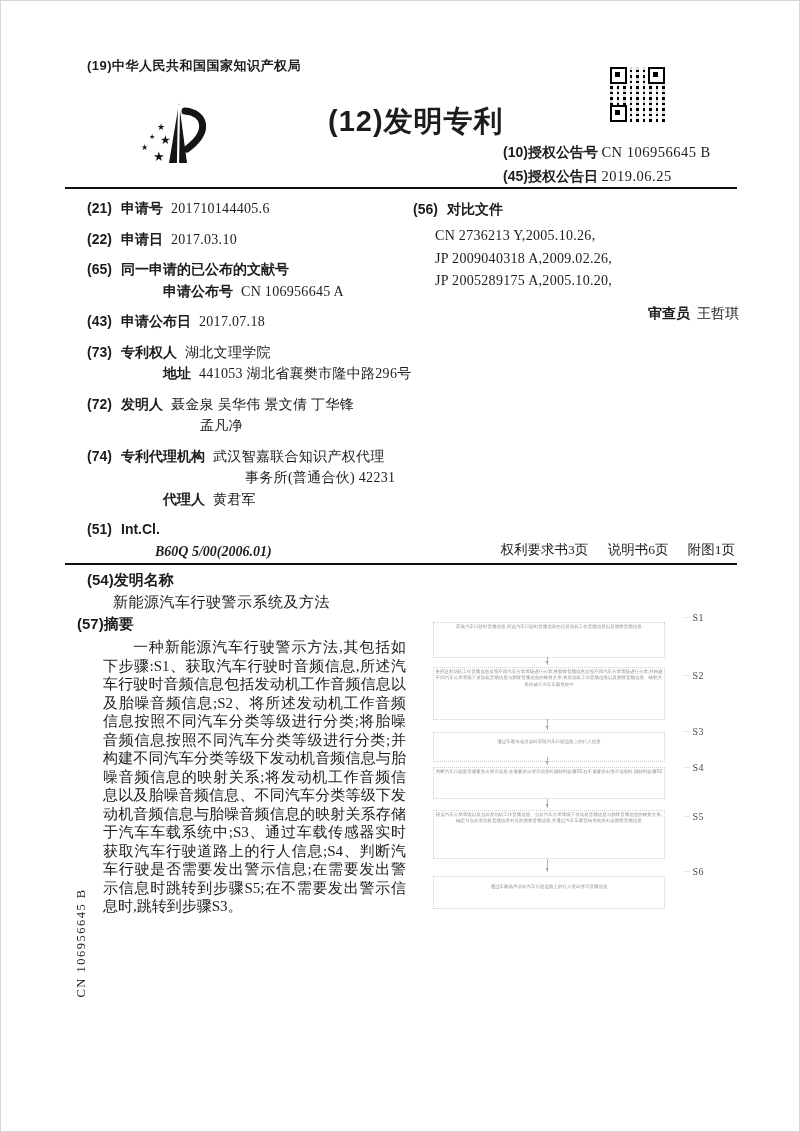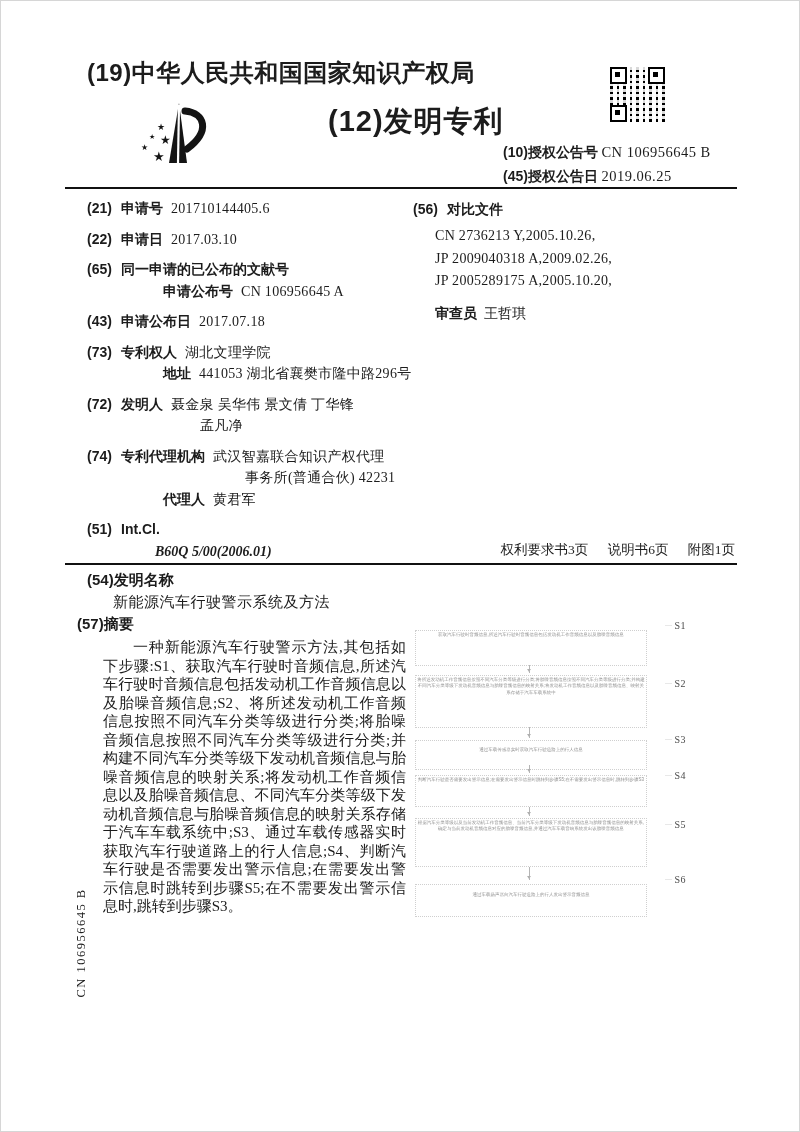--- a/index.html
+++ b/index.html
@@ -3,21 +3,21 @@
 <meta charset="utf-8">
 <style>
   html,body{margin:0;padding:0;background:#fff;}
   .page{position:relative;width:798px;height:1130px;background:#fff;border:1px solid #d6d6d6;
         font-family:"Liberation Serif",serif;color:#1c1c1c;overflow:hidden;}
   .abs{position:absolute;}
   .sans{font-family:"Liberation Sans",sans-serif;}
   b,.bold{font-weight:bold;}
 
   
-  #office-title{left:86px;top:56px;font-size:24px;font-weight:bold;letter-spacing:.5px;}
+  #office-title{left:86px;top:56px;font-size:13px;font-weight:bold;letter-spacing:.5px;}
   #doc-type{left:327px;top:101px;font-size:29px;font-weight:bold;letter-spacing:1px;}
   #pub-block{left:502px;top:143px;width:236px;font-size:14px;}
   #pub-block .row{margin-bottom:6px;white-space:nowrap;}
   #pub-block .lbl{font-weight:bold;font-family:"Liberation Sans",sans-serif;}
   #pub-block .val{font-size:14.5px;letter-spacing:.5px;}
   .rule{background:#111;height:2px;left:64px;width:672px;}
   #rule1{top:186px;} #rule2{top:562px;}
 
   
   #qr{left:609px;top:66px;width:55px;height:55px;background:
@@ -35,35 +35,35 @@
   #left-col{left:86px;top:197px;width:336px;font-size:14px;line-height:21.5px;}
   #right-col{left:412px;top:197px;width:326px;font-size:14px;line-height:22px;}
   .entry{position:relative;padding-left:34px;margin-bottom:9px;}
   .entry .code{position:absolute;left:0;top:0;font-weight:bold;font-family:"Liberation Sans",sans-serif;}
   .entry .lbl{font-weight:bold;font-family:"Liberation Sans",sans-serif;margin-right:8px;}
   .entry .val{letter-spacing:.3px;}
   .cont{padding-left:0;}
   .c42{padding-left:42px;} .c79{padding-left:79px;} .c124{padding-left:124px;} .c34{padding-left:34px;}
   .italic{font-style:italic;font-weight:bold;}
   #right-col .refs{padding-left:22px;line-height:22.5px;letter-spacing:.3px;}
-  #right-col .examiner{padding-left:22px;margin-top:9px;}
+  #right-col .examiner{padding-left:22px;margin-top:9px;text-align:right;}
 
   
   #pages-line{right:64px;top:540px;font-size:13.5px;text-align:center;}
   #pages-line span{margin-left:16px;}
   #sec54{left:86px;top:570px;font-size:15px;}
   #sec54 .code,#sec57 .code{font-weight:bold;font-family:"Liberation Sans",sans-serif;}
   #sec54 .lbl,#sec57 .lbl{font-weight:bold;font-family:"Liberation Sans",sans-serif;}
   #title-line{left:112px;top:592px;font-size:15px;letter-spacing:.5px;}
   #sec57{left:76px;top:614px;font-size:15px;}
   #abstract{left:102px;top:637px;width:303px;font-size:15px;line-height:18.5px;
             text-align:justify;text-justify:inter-character;word-break:break-all;text-indent:2em;}
 
   
-  #flowchart{left:414px;top:603px;width:300px;height:305px;margin-top:8px;}
+  #flowchart{left:432px;top:603px;width:300px;height:305px;}
   .fc-box{position:absolute;left:0;width:230px;border:1px dotted #cfcfcf;overflow:hidden;}
   .fc-inner{width:200%;margin-left:-50%;transform:scale(.5);transform-origin:50% 0;
             font-size:9px;line-height:13px;color:#8f8f8f;text-align:center;
             font-family:"Liberation Sans",sans-serif;}
   .fc-label{position:absolute;left:250px;font-size:10px;color:#4a4a4a;letter-spacing:.5px;}
   .fc-label::before{content:"—";color:#bbb;font-size:7px;vertical-align:2px;margin-right:2px;}
   .fc-arrow{position:absolute;left:114px;width:1px;background:#b5b5b5;}
   .fc-arrow::after{content:"";position:absolute;bottom:-1px;left:-2px;border:2px solid transparent;border-top:3px solid #b0b0b0;}
 
   

